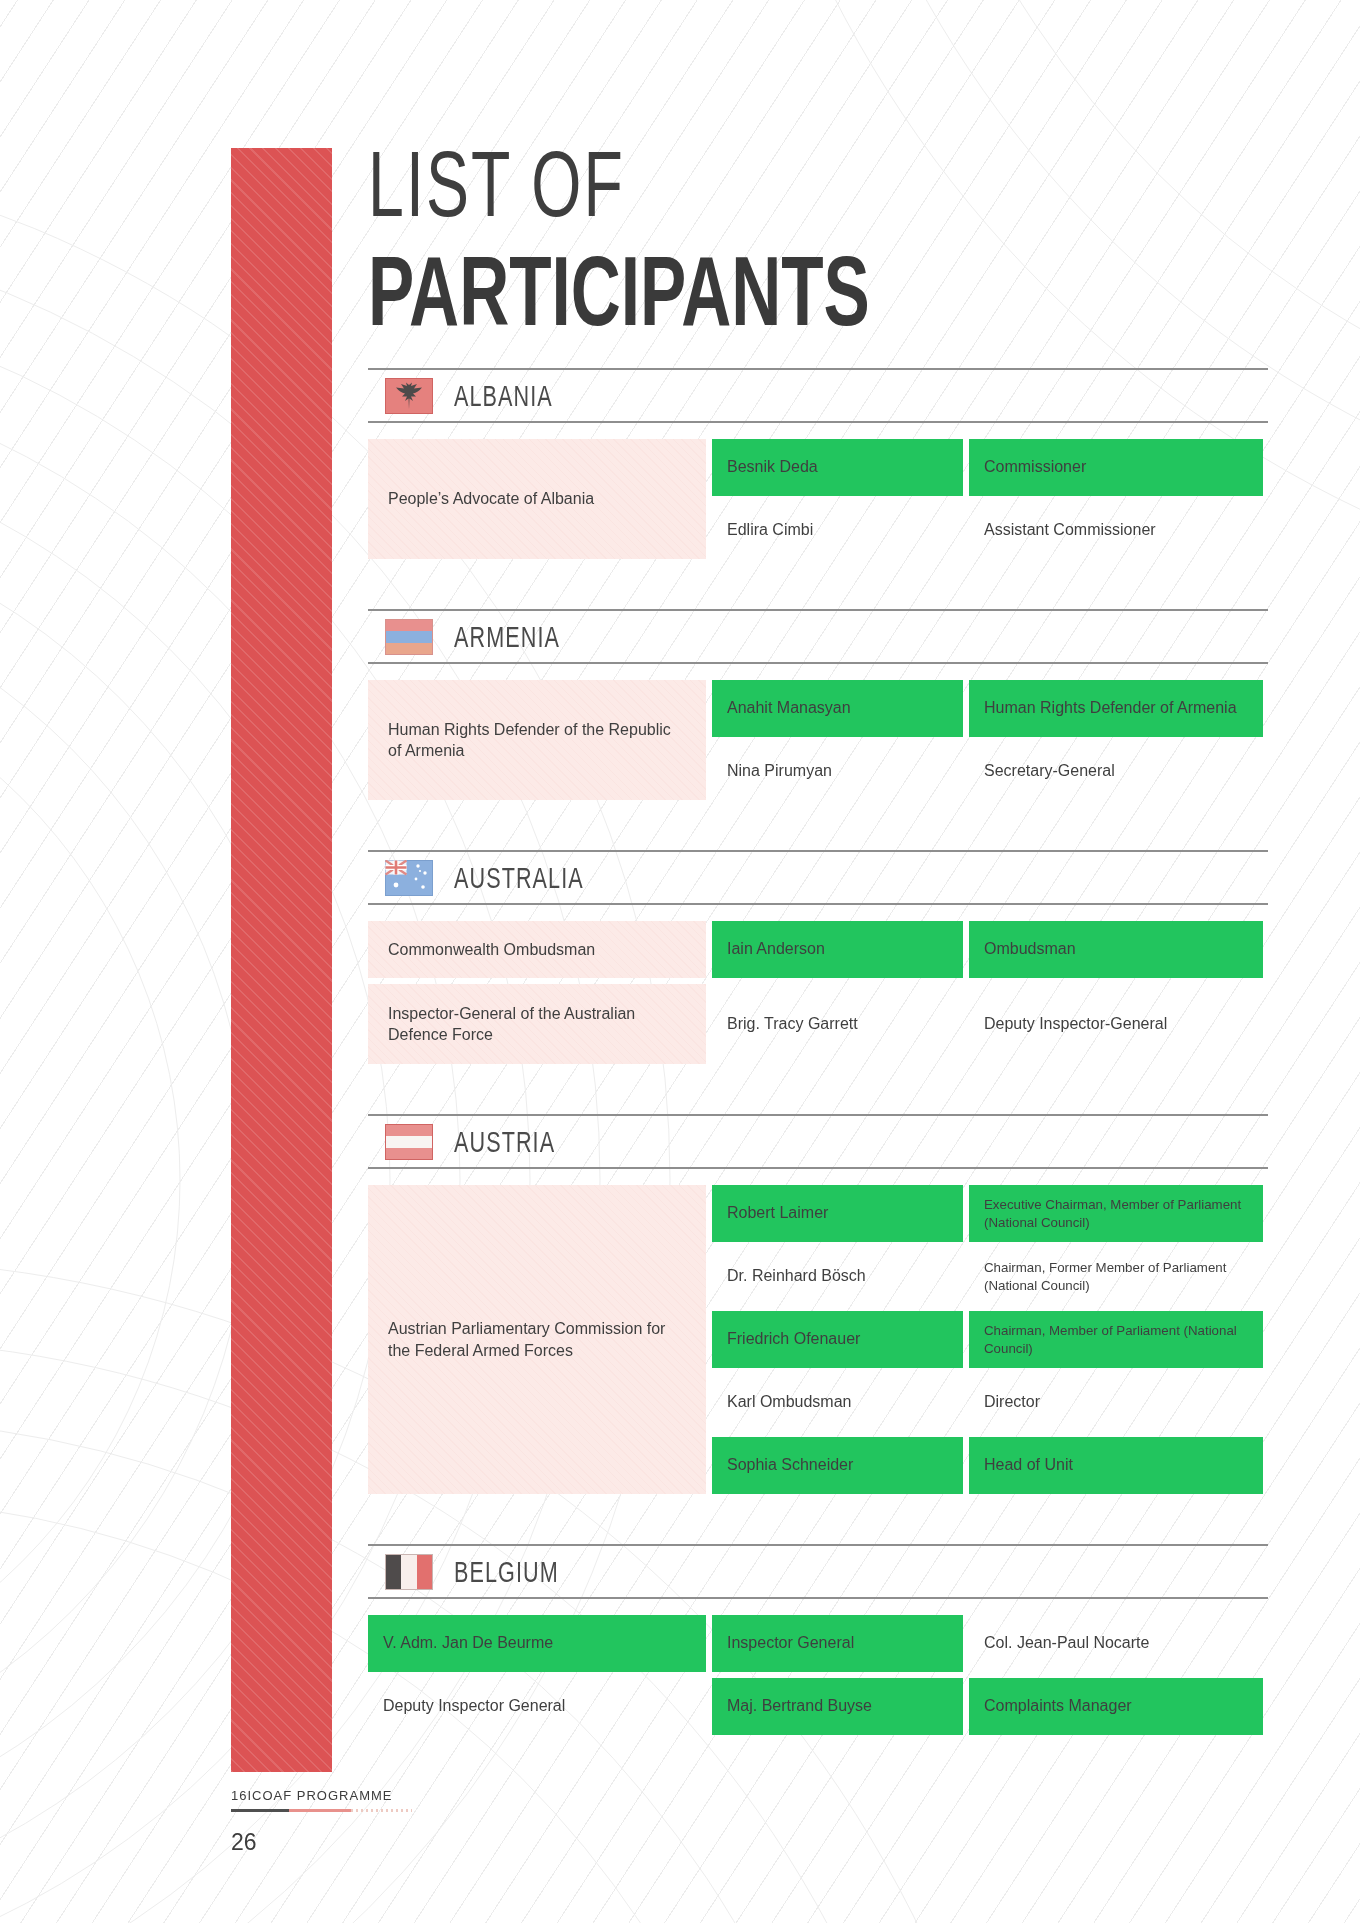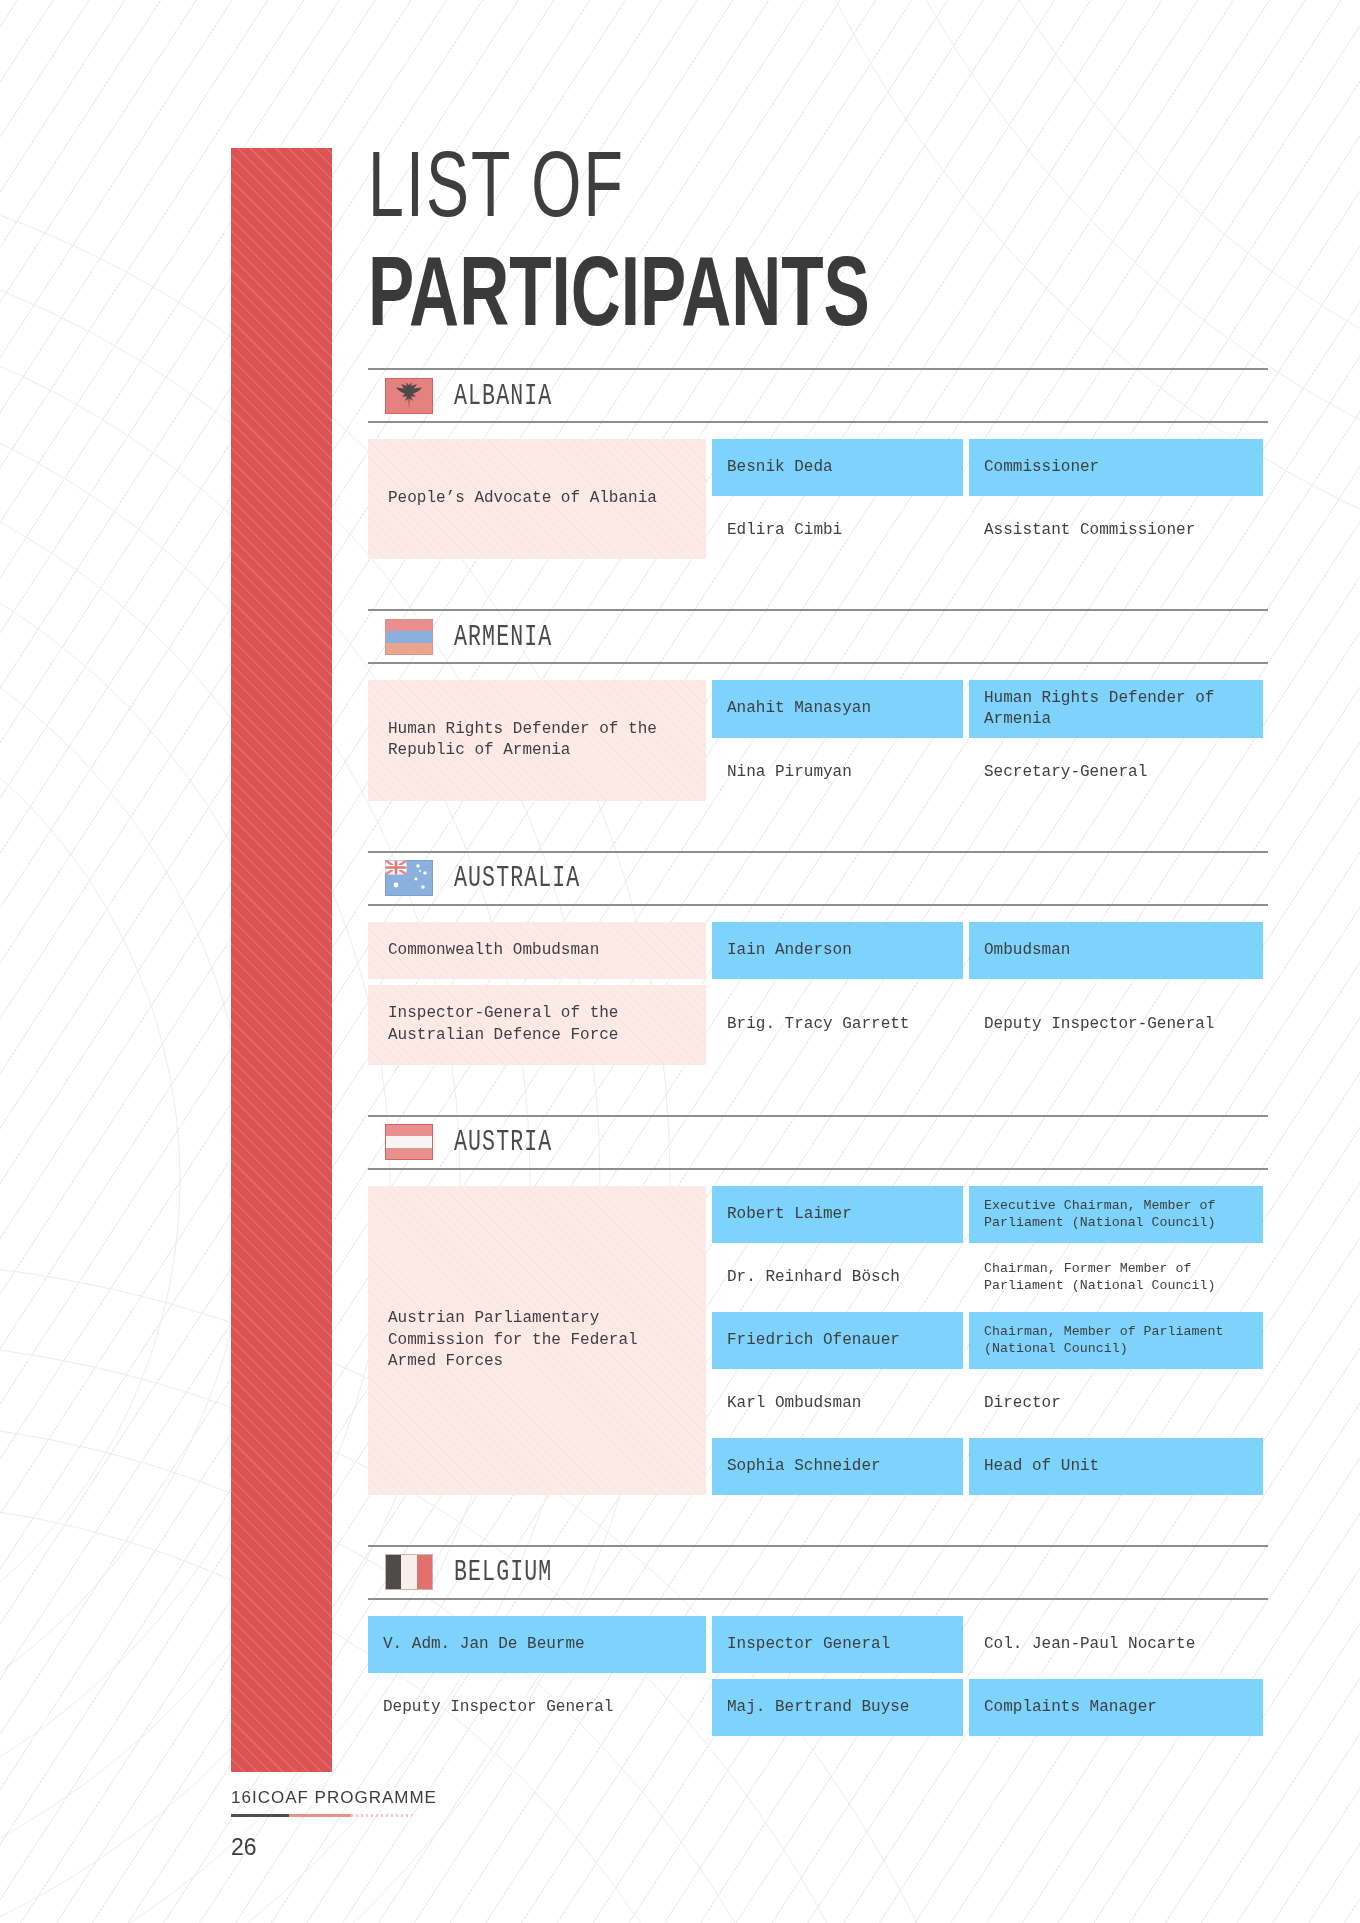--- a/index.html
+++ b/index.html
@@ -19,45 +19,45 @@
     background:#dc5354;
     background-image:repeating-linear-gradient(45deg,rgba(255,255,255,0.13) 0 1.5px,transparent 1.5px 9px);
   }
   
   .title-block{position:absolute;left:368px;top:138px;}
   .t1{display:inline-block;font-size:92px;font-weight:200;line-height:1.0;color:#3e3e3e;
       transform:scaleX(0.70);transform-origin:left;letter-spacing:3px;white-space:nowrap;}
   .t2{display:inline-block;font-size:99px;font-weight:800;line-height:1.0;color:#3a3a3a;
       transform:scaleX(0.70);transform-origin:left;letter-spacing:0px;white-space:nowrap;margin-top:11px;}
   
-  .content{position:absolute;left:368px;top:368px;width:900px;font-family:Liberation Mono, monospace;}
+  .content{position:absolute;left:368px;top:368px;width:900px;}
   .chead{
     box-sizing:border-box;height:55px;border-top:2px solid #8e8e8e;border-bottom:2px solid #8e8e8e;
     display:flex;align-items:center;padding-left:17px;gap:21px;
   }
   .flag{width:48px;height:36px;flex:0 0 auto;display:block;}
   .cname{display:inline-block;font-size:30px;font-weight:200;color:#4a4a4a;
       transform:scaleX(0.72);transform-origin:left;letter-spacing:1.5px;white-space:nowrap;}
   .grp{display:grid;grid-template-columns:338px 251px 294px;gap:6px 6px;margin:16px 0 50px 0;}
   .grp.last{margin-bottom:20px;}
   .inst{
     background:#fceae7;display:flex;align-items:center;
     padding:10px 20px;font-size:16px;line-height:1.32;color:#3f3f3f;
     background-image:repeating-linear-gradient(45deg,rgba(224,130,120,0.05) 0 1px,transparent 1px 6px);
   }
   .cell{
     box-sizing:border-box;min-height:57px;display:flex;align-items:center;
     padding:8px 12px 8px 15px;font-size:16px;line-height:1.3;color:#3f3f3f;
   }
   .tall{min-height:60px;}
-  .g{background:#7dd3fc;}
+  .g{background:#22c55e;}
   .sm{font-size:13.3px;line-height:1.28;}
   
   .footer{position:absolute;left:231px;top:1788px;}
-  .f-label{font-size:17px;letter-spacing:1px;color:#3c3c3c;font-weight:400;}
+  .f-label{font-size:13px;letter-spacing:1px;color:#3c3c3c;font-weight:400;}
   .f-rule{margin-top:6px;height:3px;width:181px;font-size:0;line-height:0;}
   .f-rule span{display:inline-block;height:3px;vertical-align:top;}
   .f-seg1{width:58px;background:#4f4f4f;}
   .f-seg2{width:62px;background:#e8918c;}
   .f-seg3{width:61px;background-image:repeating-linear-gradient(90deg,#eecac2 0 2px,transparent 2px 5px);}
   .f-page{margin-top:17px;font-size:23px;color:#3d3d3d;}
 </style>
 </head>
 <body>
 

